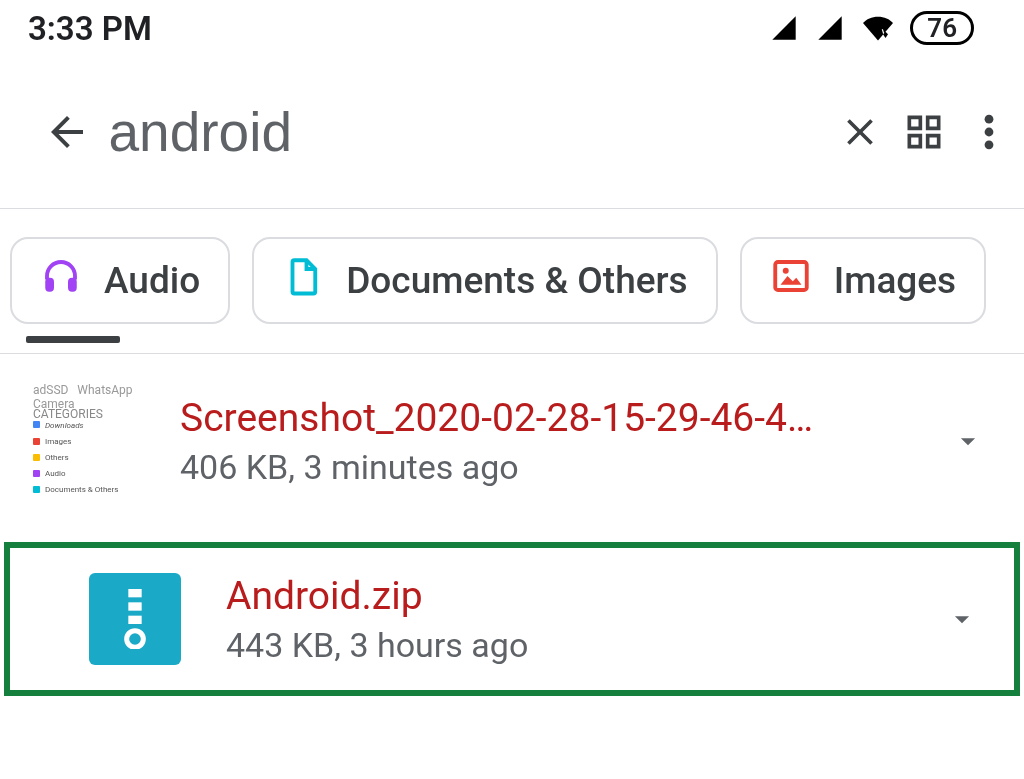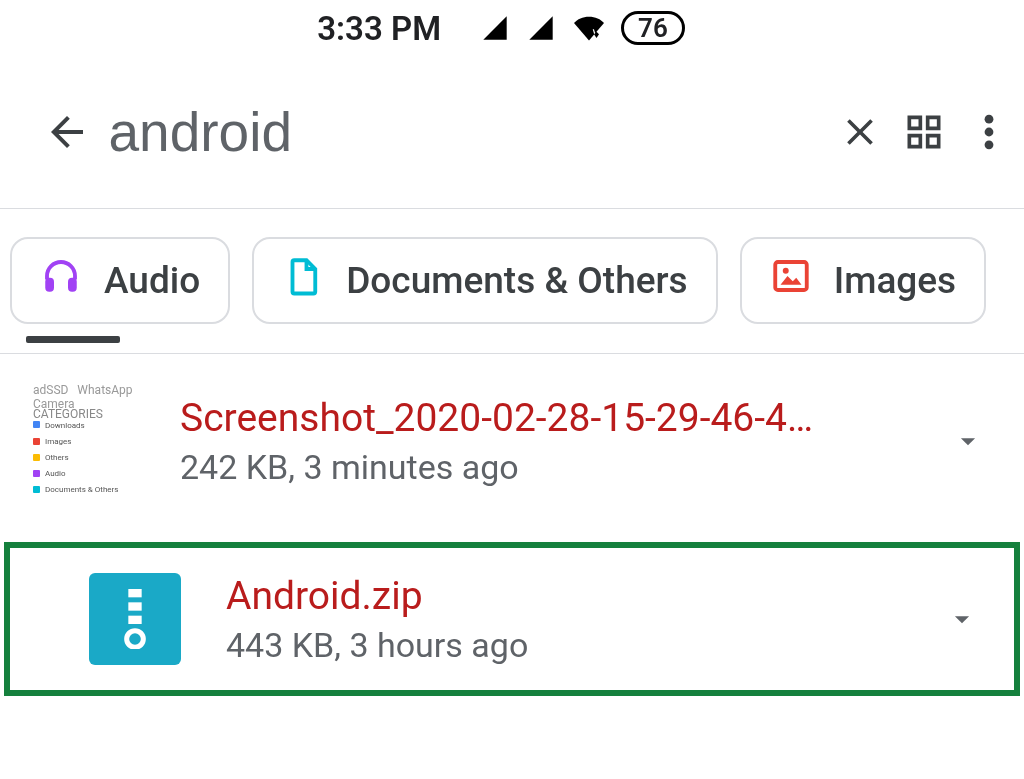--- a/index.html
+++ b/index.html
@@ -8,21 +8,21 @@
     width: 1024px; height: 779px;
     font-family: Roboto, "Helvetica Neue", Arial, sans-serif;
     background: #fff;
     color: #202124;
     overflow: hidden;
   }
   .status-bar {
     height: 56px;
     display: flex;
     align-items: center;
-    justify-content: center;
+    justify-content: space-between;
     padding: 0 50px 0 28px;
     font-weight: 600;
     font-size: 33px;
     gap: 38px;
   }
   .status-right {
     display: flex;
     align-items: center;
     gap: 14px;
   }
@@ -243,21 +243,21 @@
   <div class="bar"></div>
 </div>
 
 <div class="divider"></div>
 
 <div class="result-row">
   <div class="thumb">
     <div class="thumb-screenshot">
       <div style="position:absolute;top:6px;left:8px;font-size:12px;color:#999;">adSSD &nbsp; WhatsApp &nbsp; Camera</div>
       <div style="position:absolute;top:30px;left:8px;font-size:12px;color:#888;">CATEGORIES</div>
-      <div style="position:absolute;top:44px;left:8px;display:flex;gap:5px;">
+      <div style="position:absolute;top:44px;left:8px;display:flex;gap:5px;font-style:italic;">
           <span style="width:7px;height:7px;background:#4285f4;border-radius:1px;"></span>
           <span style="font-size:8px;color:#555;">Downloads</span>
         </div>
       <div style="position:absolute;top:60px;left:8px;display:flex;align-items:center;gap:5px;">
           <span style="width:7px;height:7px;background:#ea4335;border-radius:1px;"></span>
           <span style="font-size:8px;color:#555;">Images</span>
         </div>
       <div style="position:absolute;top:76px;left:8px;display:flex;align-items:center;gap:5px;">
           <span style="width:7px;height:7px;background:#fbbc04;border-radius:1px;"></span>
           <span style="font-size:8px;color:#555;">Others</span>
@@ -267,21 +267,21 @@
           <span style="font-size:8px;color:#555;">Audio</span>
         </div>
       <div style="position:absolute;top:108px;left:8px;display:flex;align-items:center;gap:5px;">
           <span style="width:7px;height:7px;background:#00bcd4;border-radius:1px;"></span>
           <span style="font-size:8px;color:#555;">Documents &amp; Others</span>
         </div>
     </div>
   </div>
   <div class="result-text">
     <div class="file-name">Screenshot_2020-02-28-15-29-46-4…</div>
-    <div class="file-meta">242 KB, 3 minutes ago</div>
+    <div class="file-meta">406 KB, 3 minutes ago</div>
   </div>
   <div class="caret">
     <svg width="34" height="34" viewBox="0 0 24 24">
         <path fill="#5f6368" d="M7 10l5 5 5-5z"></path>
       </svg>
   </div>
 </div>
 
 <div class="highlight-box">
   <div class="result-row">

